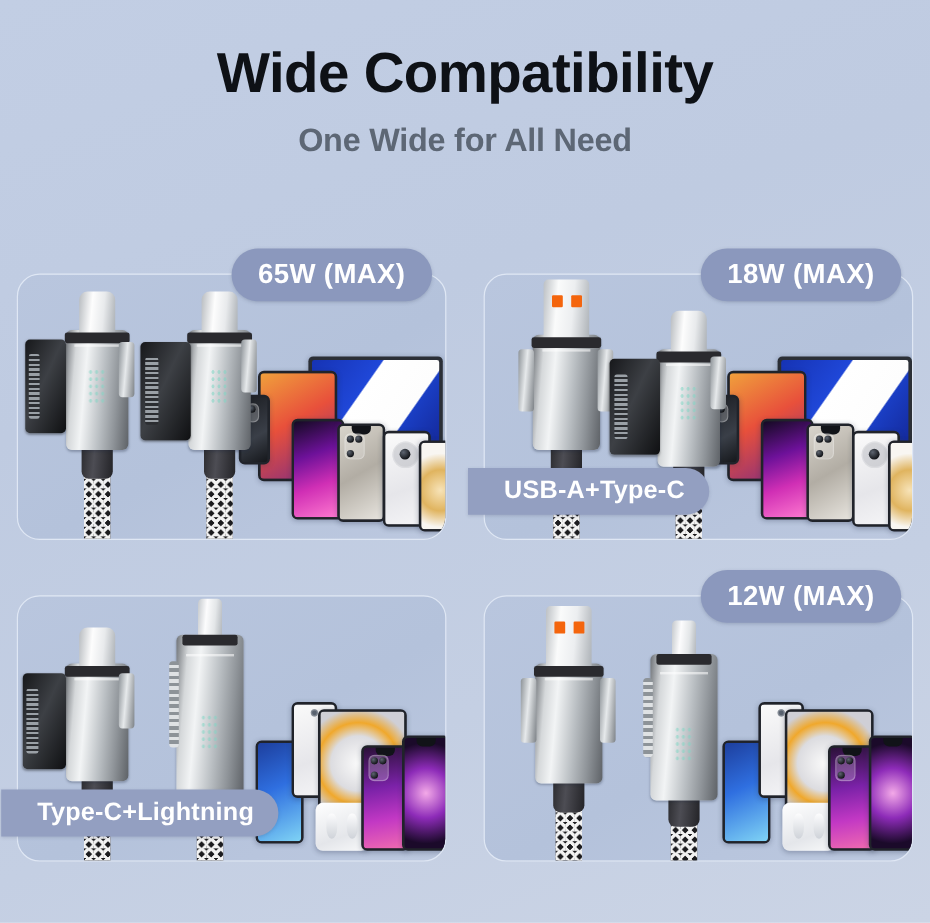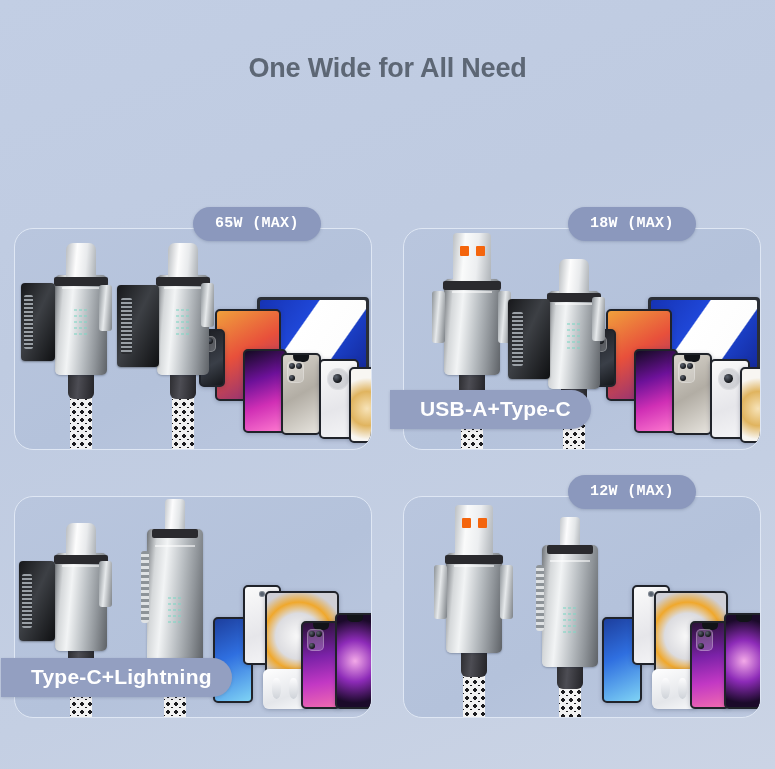--- a/index.html
+++ b/index.html
@@ -33,28 +33,27 @@
     background:linear-gradient(150deg,#b9c6de 0%,#b4c2db 55%,#bcc8df 100%);
     border:1.5px solid #dfe7f4; border-radius:19px;
     overflow:visible;
   }
   .card-clip { position:absolute; inset:0; border-radius:18px; overflow:hidden; }
 
   
   .watt-badge {
     position:absolute; top:-22px; z-index:6;
     background:#8b98bd; color:#fff;
-    font-size:15px; font-weight:bold; letter-spacing:.3px;
+    font-size:23px; font-weight:bold; letter-spacing:.3px;
     padding:8px 22px 9px; border-radius:22px;
     box-shadow:0 1px 3px rgba(60,70,100,.25);
     white-space:nowrap;
-    font-family:Liberation Mono, monospace;
   }
   .card.left  .watt-badge { left:178px; }
-  .card.right .watt-badge { left:164px; }
+  .card.right .watt-badge { left:180px; }
 
   
   .type-pill {
     position:absolute; bottom:20px; left:-14px; z-index:6;
     background:#939fc1; color:#fff;
     font-size:21px; font-weight:bold; letter-spacing:.2px;
     padding:7px 20px 8px 30px;
     border-radius:0 21px 21px 0;
     box-shadow:0 1px 3px rgba(60,70,100,.2);
     white-space:nowrap;
@@ -182,20 +181,21 @@
     border-radius:40% 40% 45% 45%;
     background:linear-gradient(180deg,#fcfcfd,#cfd3d9);
   }
   .pods::before{ left:20%; }
   .pods::after { right:20%; }
 </style>
 </head>
 <body>
 
 <div id="header">
+  <div id="title">Wide Compatibility</div>
   <div id="subtitle">One Wide for All Need</div>
 </div>
 
 <div id="grid">
 
   <div class="card left">
     <div class="card-clip">
 
       <div class="conn" style="left:18px; top:12px; width:96px; height:210px;">
         <div class="cable" style="top:150px; height:70px;"></div>

